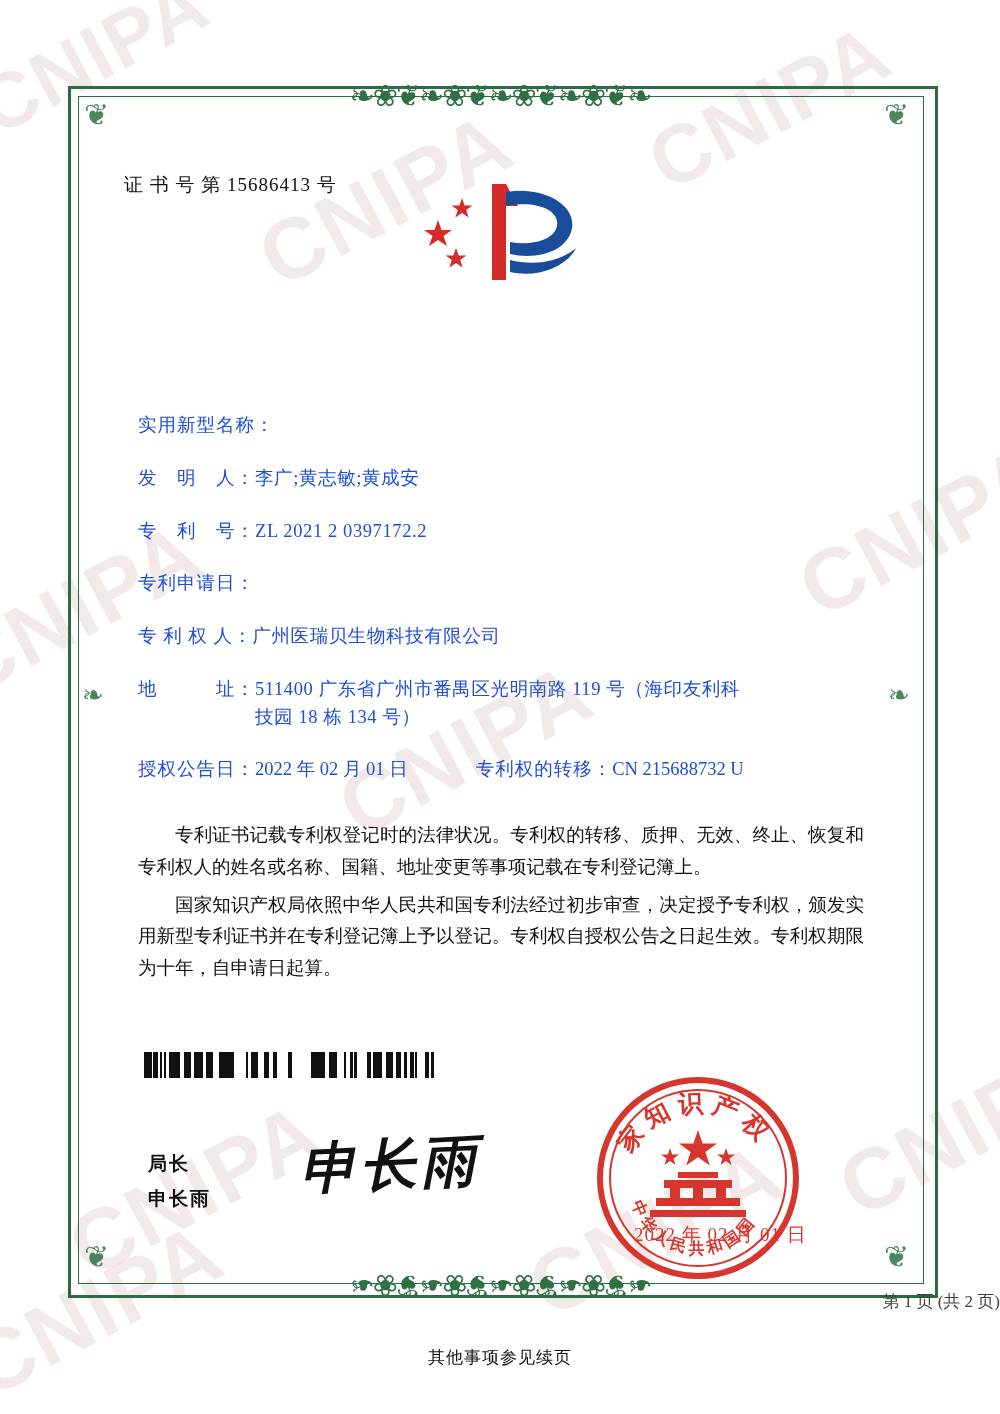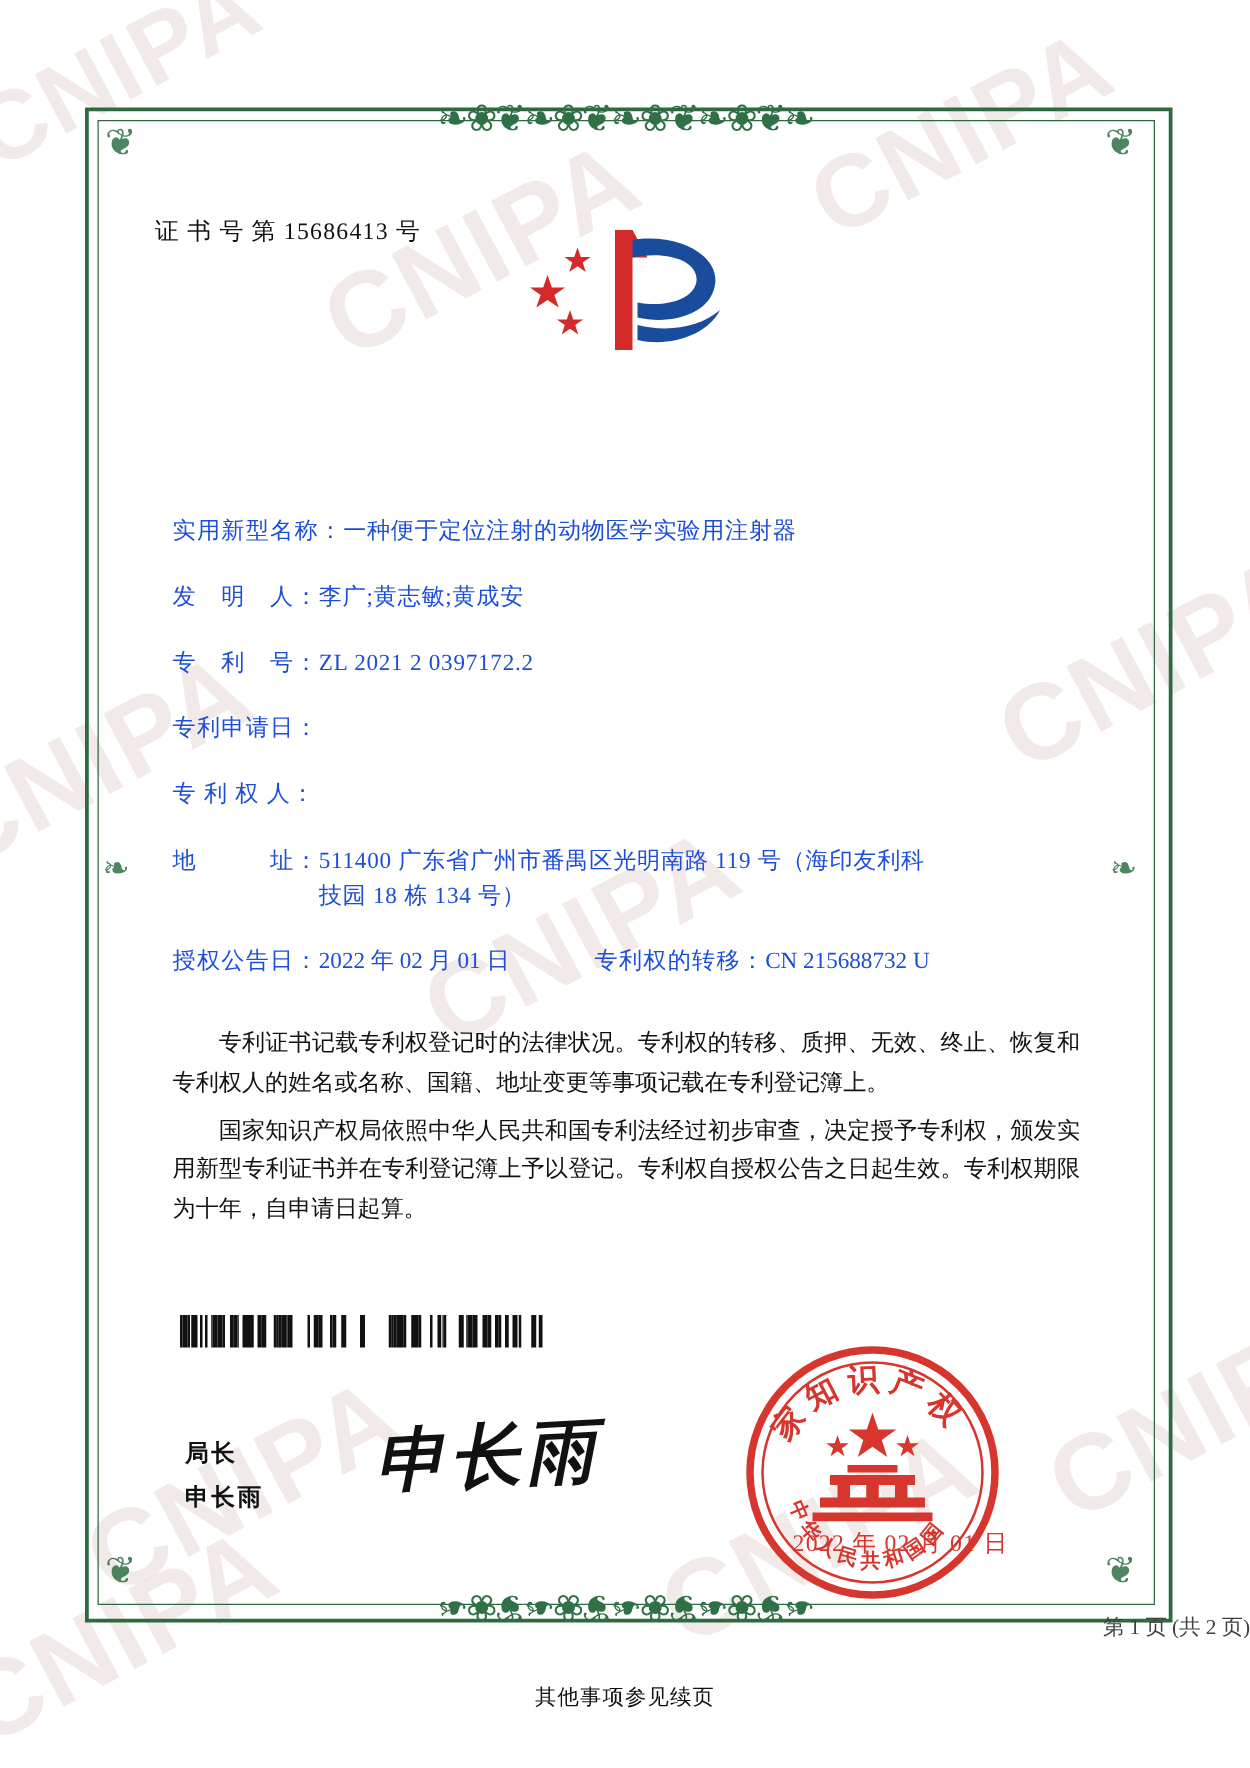--- a/index.html
+++ b/index.html
@@ -325,39 +325,39 @@
       <path d="M96,16 C132,10 166,28 162,52 C158,76 126,84 100,78 L100,66 C122,70 144,64 147,50 C150,34 126,24 96,30 Z" fill="#1a4c9c"></path>
       <path d="M100,84 C124,90 150,86 166,72 C156,92 126,102 100,96 Z" fill="#1a4c9c"></path>
     </svg>
   </div>
 
 
   <div class="fields">
 
     <div class="field-row">
       <div class="f-label">实用新型名称：</div>
-      <div class="f-value">一种便于定位注射的动物医学实验用注射器</div>
     </div>
 
     <div class="field-row">
       <div class="f-label">发　明　人：</div>
       <div class="f-value">李广;黄志敏;黄成安</div>
     </div>
 
     <div class="field-row">
       <div class="f-label">专　利　号：</div>
       <div class="f-value">ZL 2021 2 0397172.2</div>
     </div>
 
     <div class="field-row">
       <div class="f-label">专利申请日：</div>
     </div>
 
     <div class="field-row">
       <div class="f-label">专 利 权 人：</div>
+      <div class="f-value">广州医瑞贝生物科技有限公司</div>
     </div>
 
     <div class="field-row">
       <div class="f-label">地　　　址：</div>
       <div class="f-value">
         <span>511400 广东省广州市番禺区光明南路 119 号（海印友利科</span>
         <span class="cont">技园 18 栋 134 号）</span>
       </div>
     </div>
 

